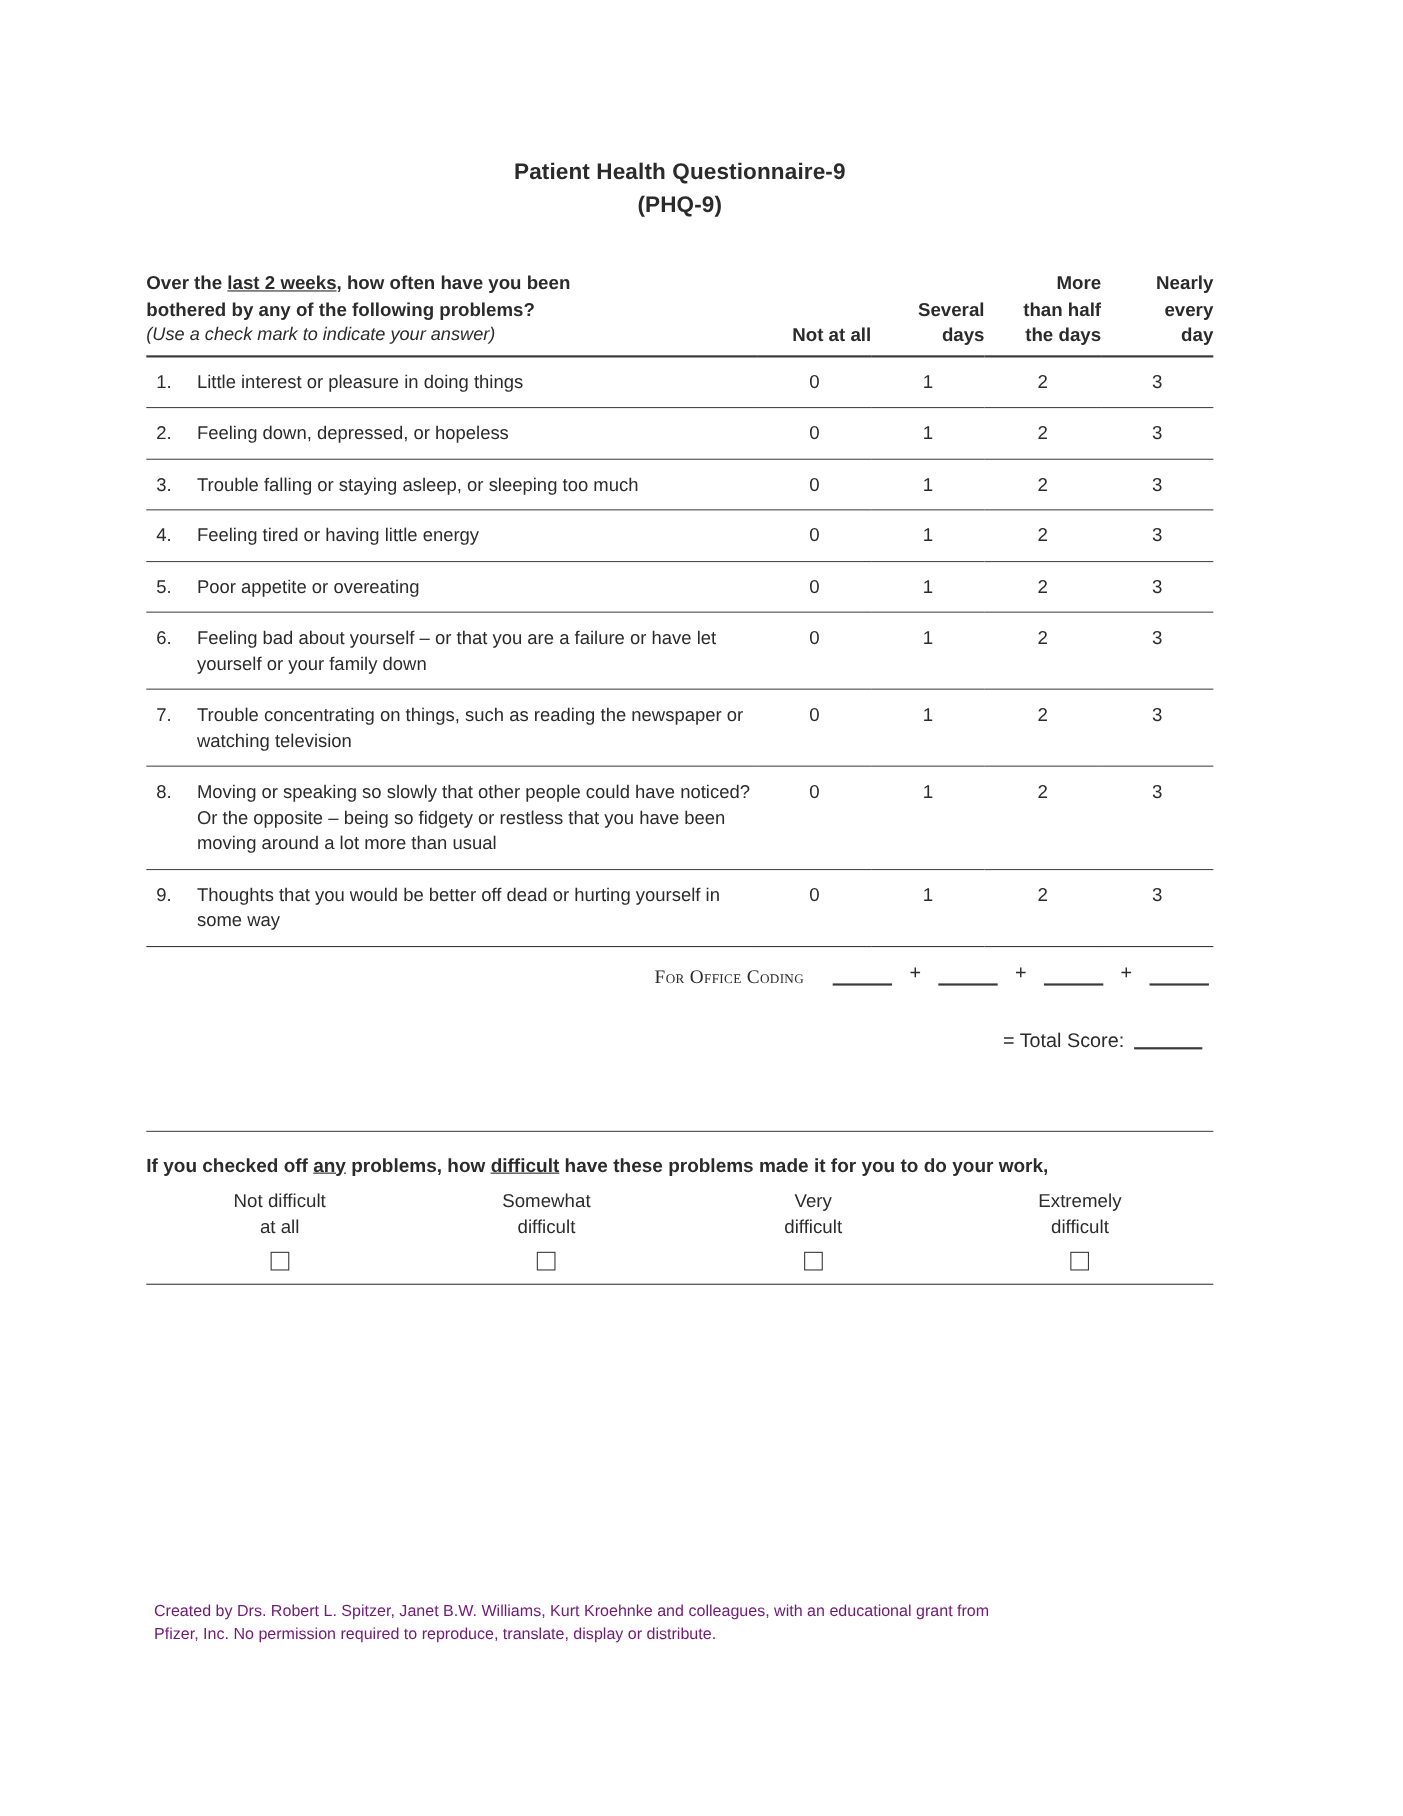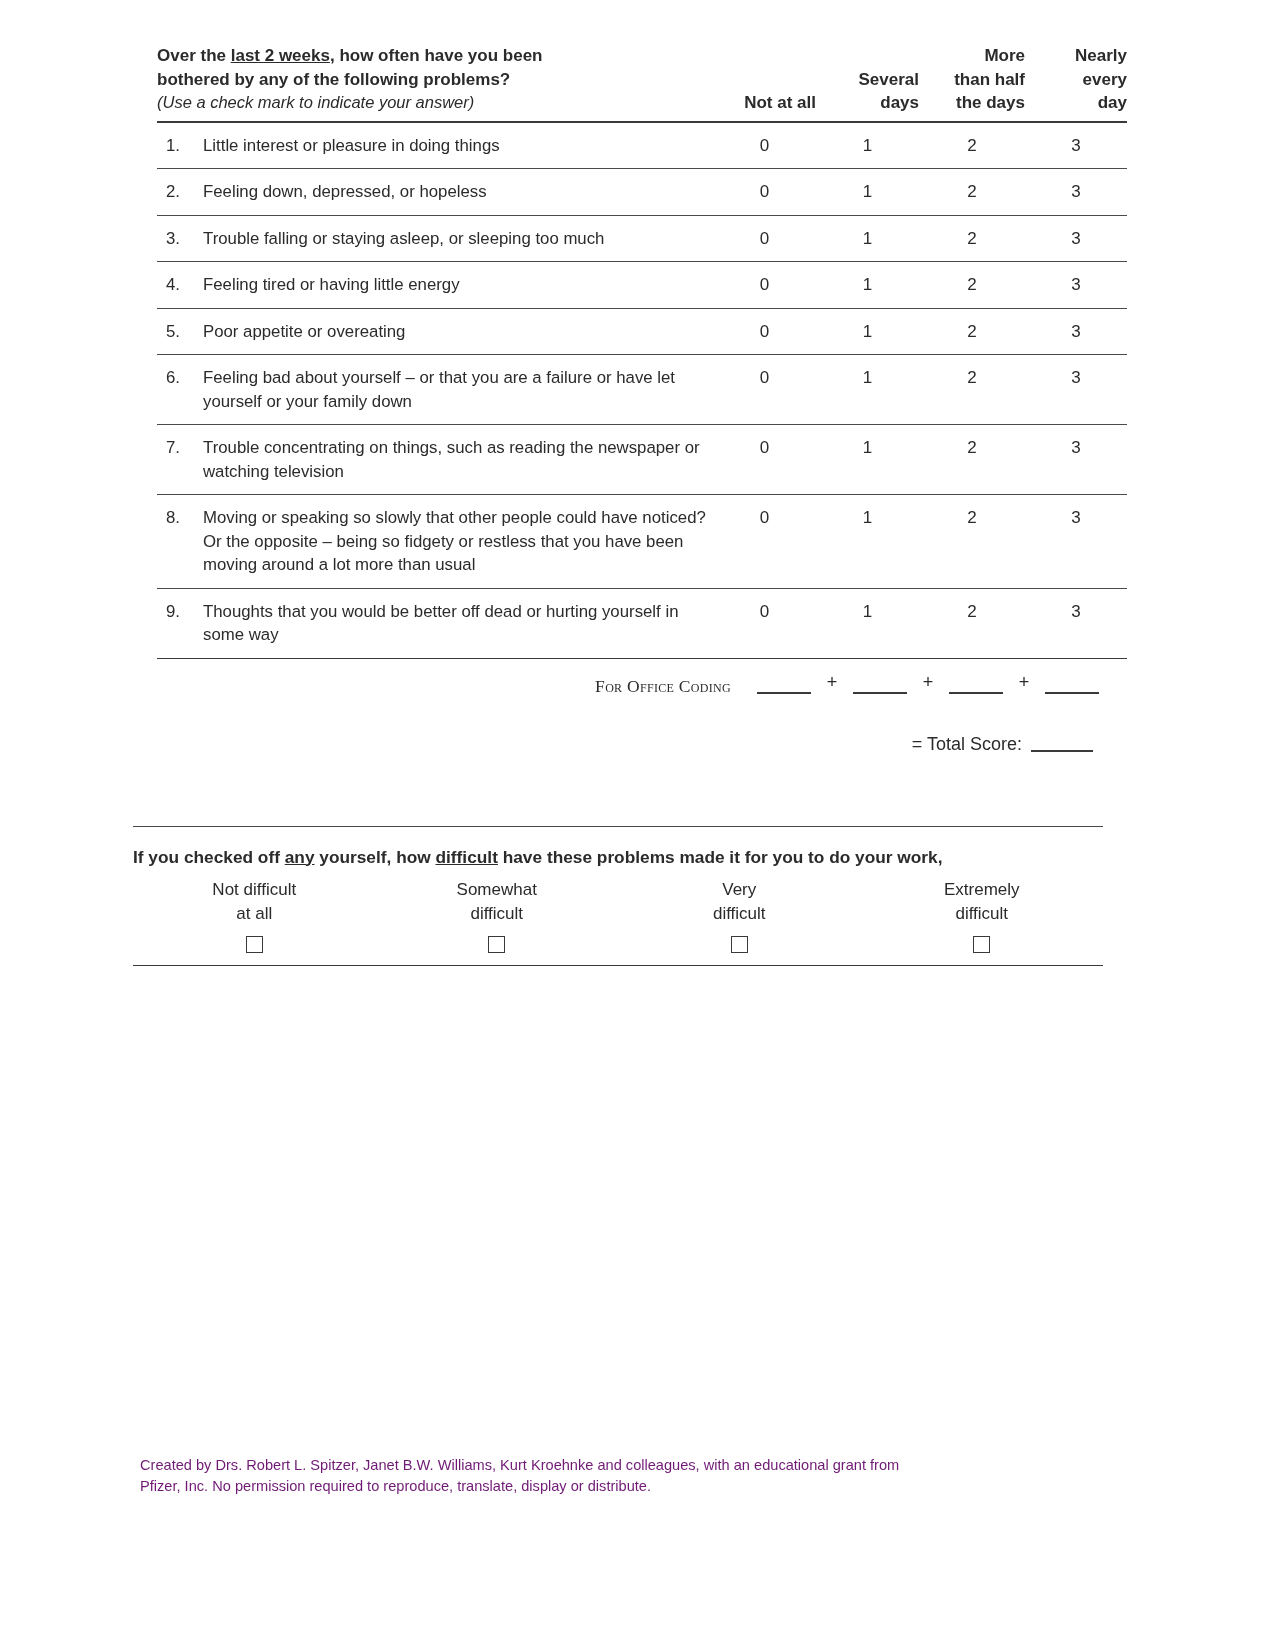--- a/index.html
+++ b/index.html
@@ -38,21 +38,20 @@
     letter-spacing: 0.1px;
   }
   .title-line2 { display:block; }
 
   
   .qtable {
     margin-top: 44px;
     width: 970px;
     border-collapse: collapse;
     table-layout: fixed;
-    margin-left: 24px;
   }
   .qtable col.c-stem  { width: 556px; }
   .qtable col.c-opt   { width: 103px; }
   .qtable col.c-opt2  { width: 103px; }
   .qtable col.c-opt3  { width: 106px; }
   .qtable col.c-opt4  { width: 102px; }
 
   .qtable th, .qtable td {
     padding: 0;
     vertical-align: top;
@@ -216,20 +215,24 @@
     line-height: 21px;
     color: #701a75;
   }
 </style>
 </head>
 <body>
 
 <div class="page">
   <div class="sheet">
 
+    <div class="title-block">
+      <span>Patient Health Questionnaire-9</span>
+      <span class="title-line2">(PHQ-9)</span>
+    </div>
 
     <table class="qtable">
       <colgroup>
         <col class="c-stem">
           <col class="c-opt">
           <col class="c-opt2">
           <col class="c-opt3">
           <col class="c-opt4">
       </colgroup>
       <thead>
@@ -341,21 +344,21 @@
       </div>
       <div class="total-row">
         <span class="total-label">= Total Score:</span>
         <span class="total-blank"></span>
       </div>
     </div>
 
     <div class="divider-top"></div>
 
     <div class="diff-question">
-      <span>If you checked off </span><u>any</u><span> yourself, how </span><u>difficult</u><span> have these problems made it for you to do your work,</span>
+      <span>If you checked off </span><u>any</u><span> problems, how </span><u>difficult</u><span> have these problems made it for you to do your work,</span>
     </div>
 
     <div class="diff-options">
       <div class="diff-opt">
         <span>Not difficult</span>
         <span class="l2">at all</span>
       </div>
       <div class="diff-opt">
         <span>Somewhat</span>
         <span class="l2">difficult</span>

